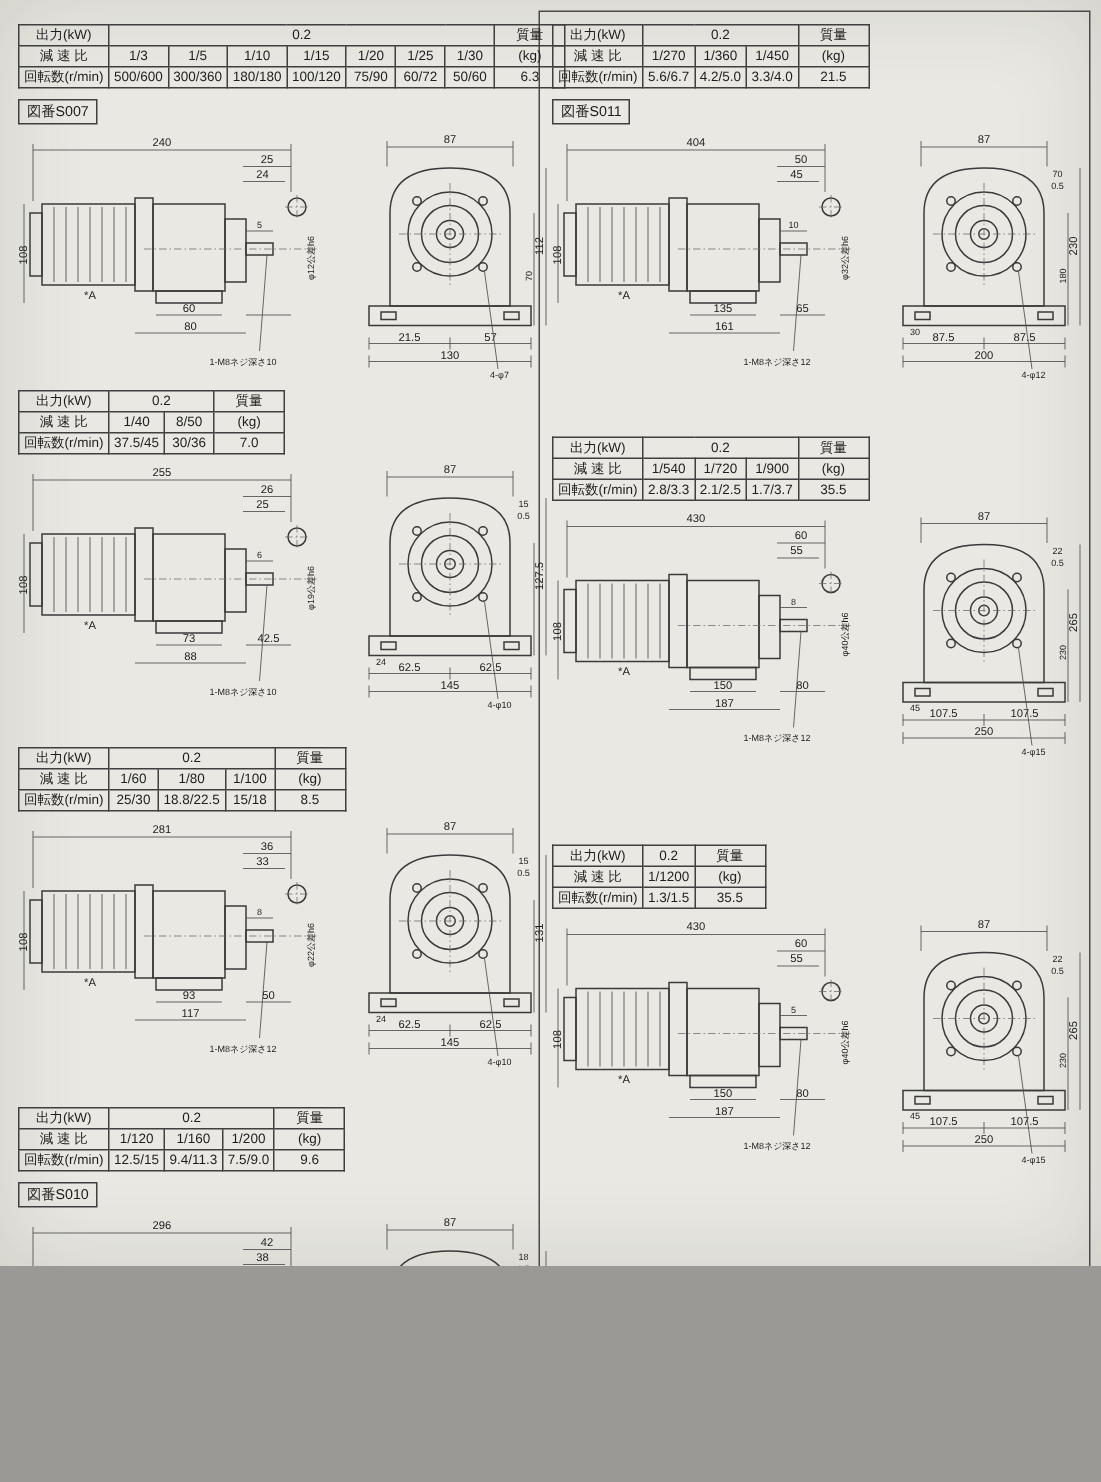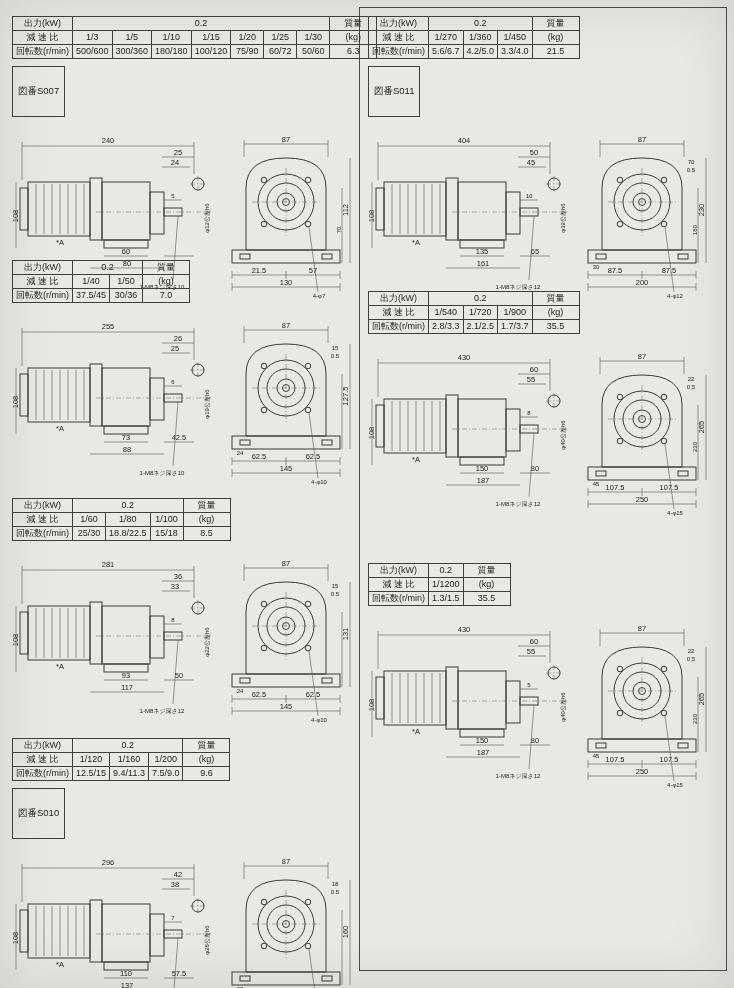--- a/index.html
+++ b/index.html
@@ -1,23 +1,23 @@
 <!DOCTYPE html>
 <html><head>
 <meta charset="utf-8">
 <style>
 html,body{margin:0;padding:0}
 body{width:734px;height:988px;background:#9a9996;font-family:"Liberation Sans",sans-serif}
-.page{position:relative;width:734px;height:988px;background:#e9e8e2;overflow:hidden;box-shadow:inset 0 0 60px rgba(60,60,50,.14)}
+.page{position:relative;width:734px;height:844px;background:#e9e8e2;overflow:hidden;box-shadow:inset 0 0 60px rgba(60,60,50,.14)}
 .sec{position:absolute}
 .spec{border-collapse:collapse}
 .spec td{border:1px solid #3f3f3f;font-size:9px;line-height:11px;text-align:center;padding:1px 3px;white-space:nowrap;color:#1e1e1e;min-width:26px}
 .spec td.lab{min-width:40px}
-.figbox{display:inline-block;border:1px solid #3f3f3f;font-size:9.5px;color:#1e1e1e;padding:18px 5px;margin-top:7px}
-.drawing{display:flex;gap:2px;margin-top:13px}
+.figbox{display:inline-block;border:1px solid #3f3f3f;font-size:9.5px;color:#1e1e1e;padding:1px 5px;margin-top:7px}
+.drawing{display:flex;gap:16px;margin-top:1px}
 svg{overflow:visible}
 svg.sv{width:202px;height:172px}
 svg.fv{width:140px;height:172px}
 .sh{fill:none;stroke:#3a3a3a;stroke-width:1}
 .fin{stroke:#3a3a3a;stroke-width:.5}
 .dl{stroke:#4a4a4a;stroke-width:.55;fill:none}
 .cl{stroke:#6a6a6a;stroke-width:.5;stroke-dasharray:5 2 1 2}
 text.dt{font-size:7.5px;fill:#1e1e1e;text-anchor:middle;font-family:"Liberation Sans",sans-serif}
 text.sm{font-size:6px}
 .colframe{position:absolute;left:359px;top:7px;width:366px;height:962px;border:1px solid #4a4a4a}
@@ -165,21 +165,21 @@
     <table class="spec">
       <tbody>
           <tr>
         <td class="lab">出力(kW)</td>
         <td colspan="2">0.2</td>
         <td class="lab">質量</td>
       </tr>
       <tr>
         <td class="lab">減 速 比</td>
         <td>1/40</td>
-        <td>1/50</td>
+        <td>8/50</td>
         <td>(kg)</td>
       </tr>
       <tr>
         <td class="lab">回転数(r/min)</td>
         <td>37.5/45</td>
         <td>30/36</td>
         <td>7.0</td>
       </tr>
     </tbody>
       </table>

